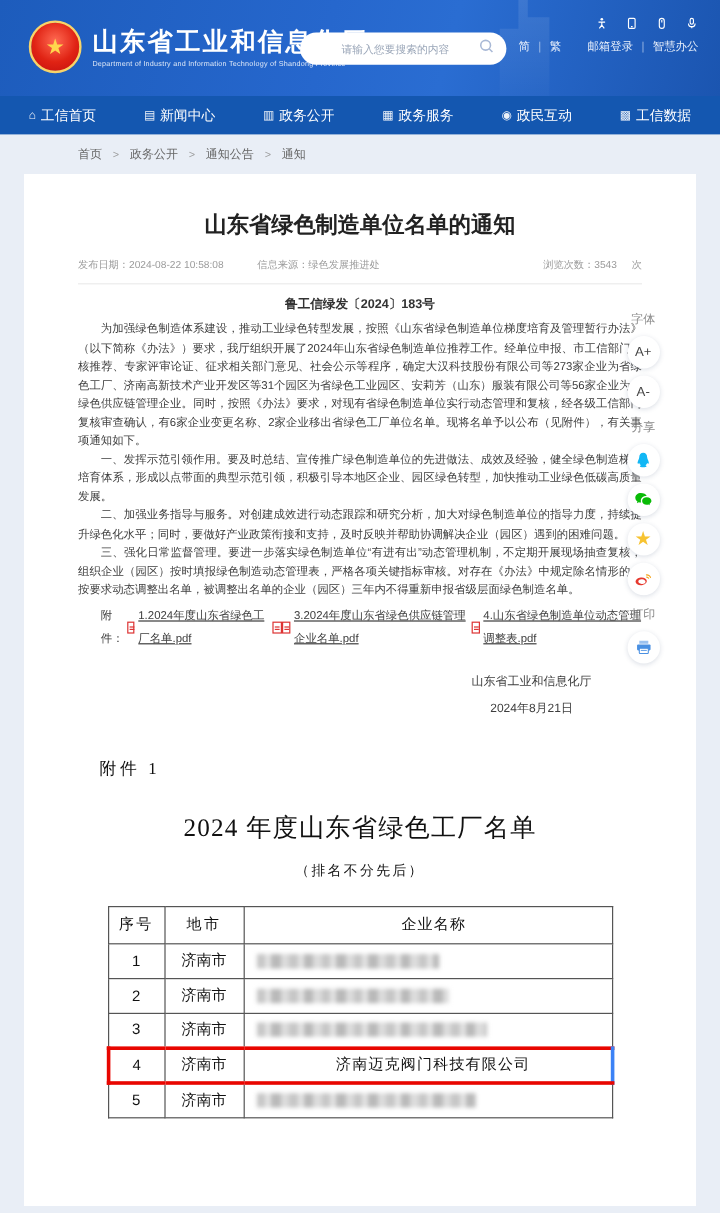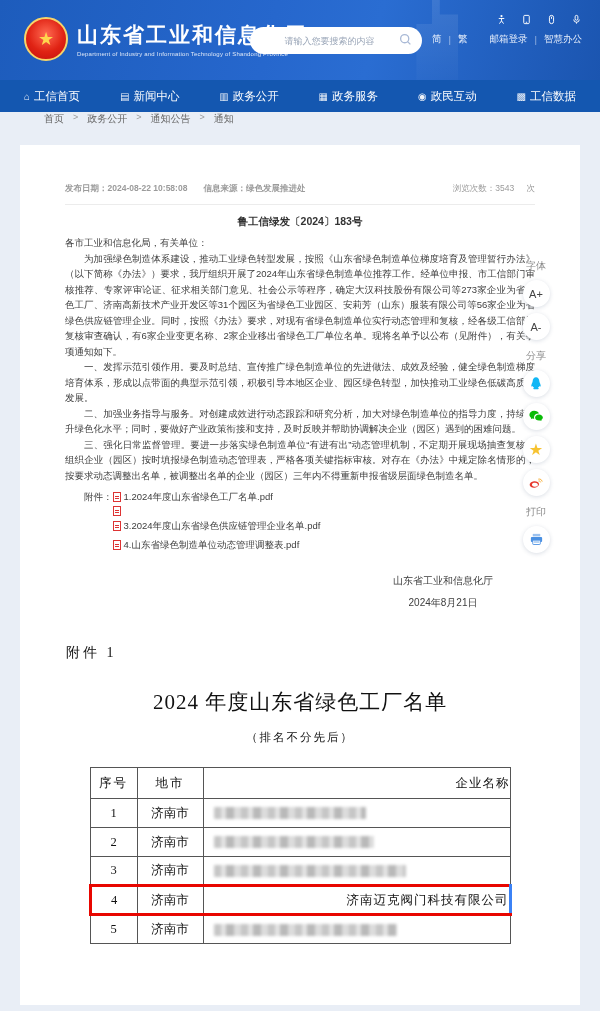--- a/index.html
+++ b/index.html
@@ -47,61 +47,61 @@
   .hl-sep { opacity:.55; }
   
   .main-nav {
     height:32px; background:#1457b0; display:flex; align-items:center;
     justify-content:space-between; padding:0 24px;
   }
   .nav-item { color:#fff; font-size:11.5px; display:flex; align-items:center; gap:4px; cursor:pointer; }
   .nav-glyph { font-size:10px; opacity:.92; }
   
   .breadcrumb {
-    height:33px; display:flex; gap:9px;
-    padding-left:44px; font-size:10px; color:#666;
+    height:33px; display:flex; align-items:center; gap:9px;
+    padding-left:65px; font-size:10px; color:#666;
   }
   .crumb-sep { color:#999; font-size:9px; }
   
   .card {
     margin:0 20px; background:#fff; width:560px;
     padding:24px 45px 40px 45px; min-height:860px; position:relative;
   }
   .article-title { text-align:center; font-size:18.5px; line-height:28px; color:#222; font-weight:bold; margin:4px 0 14px; }
   .meta-row {
     display:flex; justify-content:space-between; align-items:center;
     font-size:8.5px; color:#9b9b9b; padding-bottom:9px; border-bottom:1px solid #ececec;
   }
-  .meta-left { display:flex; gap:16px;font-weight:bold; }
+  .meta-left { display:flex; gap:28px; }
   .doc-number { text-align:center; font-size:10.5px; font-weight:bold; color:#333; margin:10px 0 6px; }
   .doc-body p { font-size:9.5px; line-height:15.5px; color:#3d3d3d; text-align:justify; }
   .doc-body p.indent { text-indent:2em; }
   .salutation { text-indent:0; }
   
   .attach-block { display:flex; margin:4px 0 0 2em; font-size:9.5px; color:#3d3d3d; }
   .attach-label { line-height:19px; }
-  .attach-list { display:flex; flex-direction:column; }
+  .attach-list { display:flex; flex-direction:row;text-decoration:underline; }
   .attach-item { display:flex; align-items:center; gap:3px; line-height:19px; cursor:pointer; }
   .pdf-ico { width:8px; height:10px; background:#fff; border:1px solid #d33; position:relative; display:inline-block; }
   .pdf-ico::after { content:""; position:absolute; left:1px; top:3px; width:4px; height:1px; background:#d33; box-shadow:0 2px 0 #d33; }
   
   .sign-block { text-align:right; padding-right:42px; margin-top:16px; }
   .sign-inner { display:inline-block; text-align:center; font-size:10px; line-height:22px; color:#3d3d3d; }
   
   .annex { font-family:"Liberation Serif","DejaVu Serif",serif; color:#111; }
-  .annex-label { font-size:14px; margin:30px 0 0 1px; letter-spacing:3px; }
+  .annex-label { font-size:14px; margin:30px 0 0 18px; letter-spacing:3px; }
   .annex-title { text-align:center; font-size:21px; font-weight:normal; margin:26px 0 14px; letter-spacing:1px; }
   .annex-sub { text-align:center; font-size:11.5px; letter-spacing:2px; margin-bottom:22px;font-family:Liberation Mono, monospace; }
   table.annex-table { border-collapse:collapse; margin:0 auto; table-layout:fixed; width:420px; }
   .annex-table th, .annex-table td {
     border:1px solid #555; font-size:12.5px; font-weight:normal;
-    height:29px; text-align:center; font-family:Liberation Serif, serif;
+    height:29px; text-align:center; font-family:Liberation Sans, sans-serif;
   }
   .annex-table th { height:31px; letter-spacing:2px; }
-  .annex-table th.c-name, .annex-table td.c-name { text-align:right; padding-left:10px; letter-spacing:1px; }
+  .annex-table th.c-name, .annex-table td.c-name { text-align:center; padding-left:10px; letter-spacing:1px; }
   .col-no { width:47px; } .col-city { width:66px; } .col-name { width:307px; }
   .redacted { height:12px; border-radius:1px; filter:blur(1.6px);
     background:repeating-linear-gradient(90deg,#c6c6c6 0 7px,#e3e3e3 7px 12px,#b9b9b9 12px 20px,#dcdcdc 20px 27px);
   }
   tr.hl td { border-top:3px solid #e80600; border-bottom:3px solid #e80600; }
   tr.hl td:first-child { border-left:3px solid #e80600; }
   tr.hl td:last-child { border-right:3px solid #3b82f6; }
   
   .side-toolbar {
     position:absolute; left:514px; top:256px; width:44px;
@@ -208,37 +208,37 @@
   <span class="crumb-sep">&gt;</span>
   <span>政务公开</span>
   <span class="crumb-sep">&gt;</span>
   <span>通知公告</span>
   <span class="crumb-sep">&gt;</span>
   <span>通知</span>
 </div>
 
 <div class="card">
   <div class="article-title">
+    <div>山东省绿色制造单位名单的通知</div>
   </div>
 
   <div class="meta-row">
     <div class="meta-left">
       <span>发布日期：2024-08-22 10:58:08</span>
       <span>信息来源：绿色发展推进处</span>
     </div>
     <div class="meta-right">
       <span>浏览次数：3543</span>
       <span style="margin-left:10px">次</span>
     </div>
   </div>
 
   <div class="doc-number">鲁工信绿发〔2024〕183号</div>
 
   <div class="doc-body">
-    <p class="salutation">各市工业和信息化局，有关单位：</p>
     <p class="indent">为加强绿色制造体系建设，推动工业绿色转型发展，按照《山东省绿色制造单位梯度培育及管理暂行办法》（以下简称《办法》）要求，我厅组织开展了2024年山东省绿色制造单位推荐工作。经单位申报、市工信部门审核推荐、专家评审论证、征求相关部门意见、社会公示等程序，确定大汉科技股份有限公司等273家企业为省绿色工厂、济南高新技术产业开发区等31个园区为省绿色工业园区、安莉芳（山东）服装有限公司等56家企业为省绿色供应链管理企业。同时，按照《办法》要求，对现有省绿色制造单位实行动态管理和复核，经各级工信部门复核审查确认，有6家企业变更名称、2家企业移出省绿色工厂单位名单。现将名单予以公布（见附件），有关事项通知如下。</p>
     <p class="indent">一、发挥示范引领作用。要及时总结、宣传推广绿色制造单位的先进做法、成效及经验，健全绿色制造梯度培育体系，形成以点带面的典型示范引领，积极引导本地区企业、园区绿色转型，加快推动工业绿色低碳高质量发展。</p>
     <p class="indent">二、加强业务指导与服务。对创建成效进行动态跟踪和研究分析，加大对绿色制造单位的指导力度，持续提升绿色化水平；同时，要做好产业政策衔接和支持，及时反映并帮助协调解决企业（园区）遇到的困难问题。</p>
     <p class="indent">三、强化日常监督管理。要进一步落实绿色制造单位“有进有出”动态管理机制，不定期开展现场抽查复核，组织企业（园区）按时填报绿色制造动态管理表，严格各项关键指标审核。对存在《办法》中规定除名情形的，按要求动态调整出名单，被调整出名单的企业（园区）三年内不得重新申报省级层面绿色制造名单。</p>
   </div>
 
   <div class="attach-block">
     <span class="attach-label">附件：</span>
     <div class="attach-list">
       <span class="attach-item">

